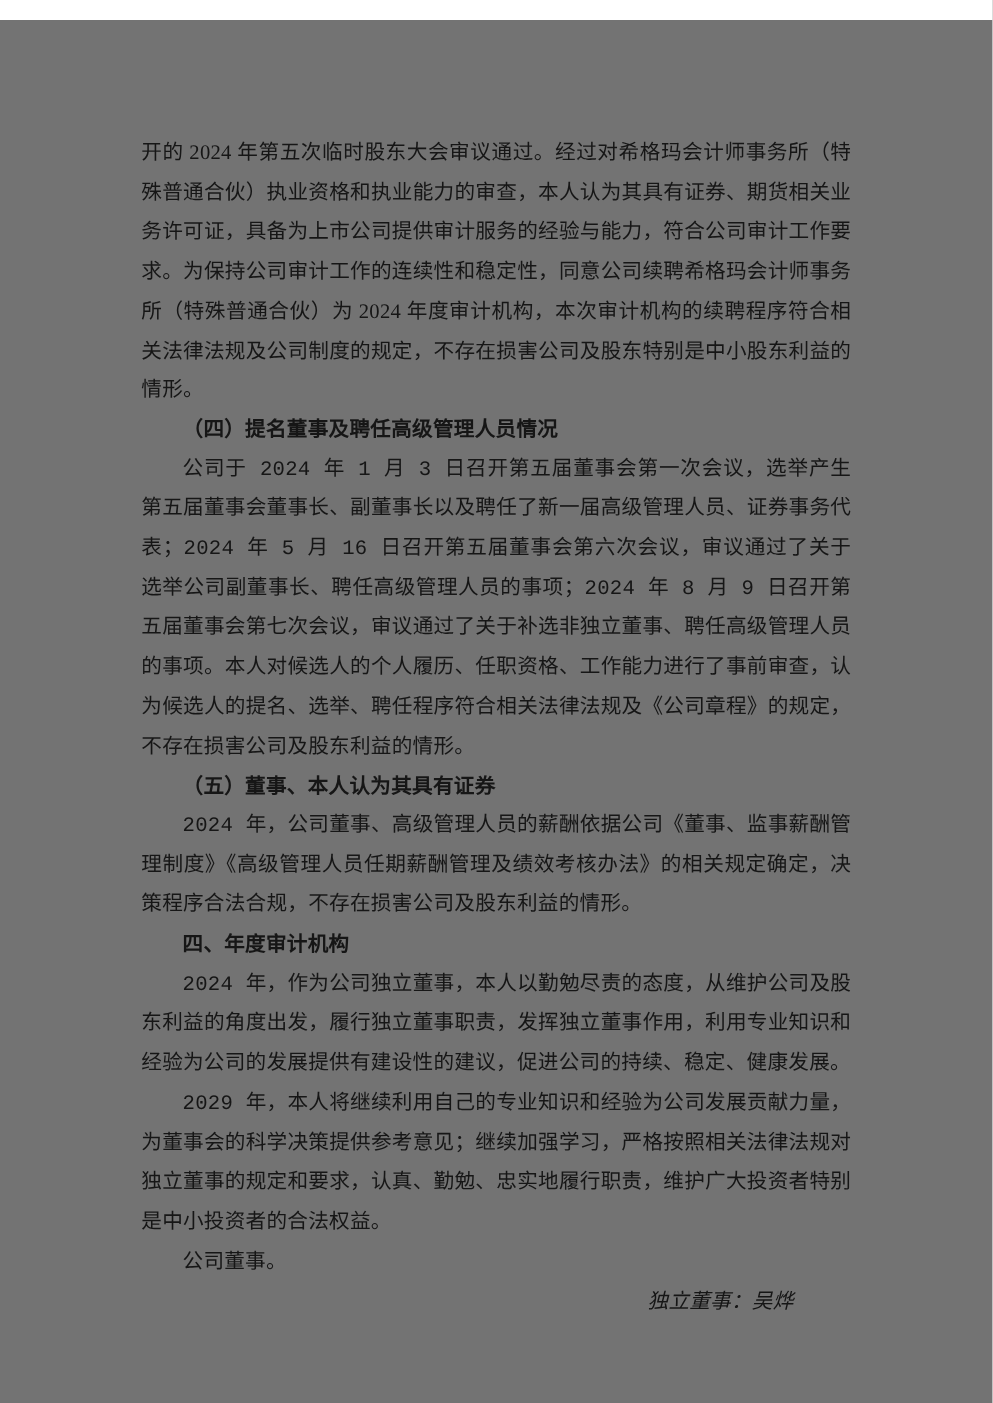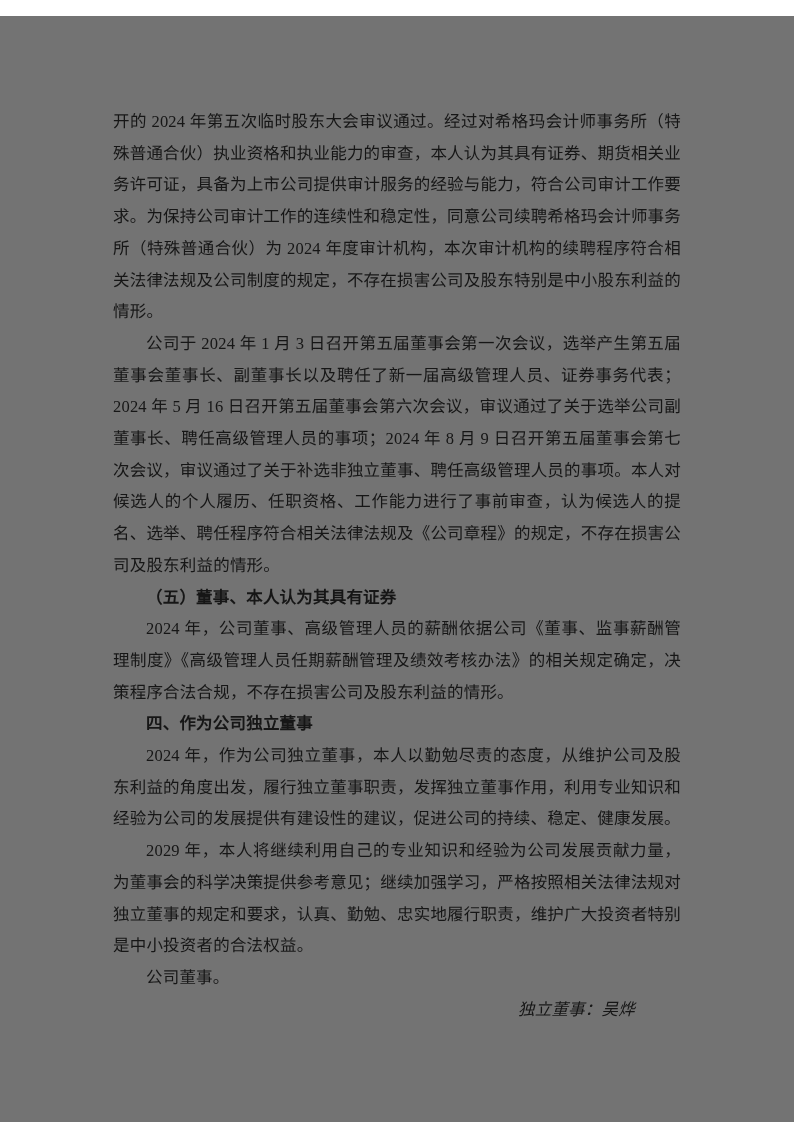--- a/index.html
+++ b/index.html
@@ -25,20 +25,21 @@
     text-align: justify;
     text-justify: inter-ideograph;
     letter-spacing: 0.2px;
   }
   .doc-text p {
     margin: 0;
     padding: 0;
   }
   .para {
     text-indent: 2em;
+    font-family: Liberation Mono, monospace;
   }
   .para-continued {
     text-indent: 0;
   }
   .heading {
     font-weight: bold;
     text-indent: 2em;
     text-align: left;
   }
   .signature-block {
@@ -51,28 +52,29 @@
   }
 </style>
 </head>
 <body>
 
 <div class="page">
   <div class="doc-text">
 
     <p class="para-continued">开的 2024 年第五次临时股东大会审议通过。经过对希格玛会计师事务所（特殊普通合伙）执业资格和执业能力的审查，本人认为其具有证券、期货相关业务许可证，具备为上市公司提供审计服务的经验与能力，符合公司审计工作要求。为保持公司审计工作的连续性和稳定性，同意公司续聘希格玛会计师事务所（特殊普通合伙）为 2024 年度审计机构，本次审计机构的续聘程序符合相关法律法规及公司制度的规定，不存在损害公司及股东特别是中小股东利益的情形。</p>
 
+    <p class="heading">（四）提名董事及聘任高级管理人员情况</p>
 
     <p class="para">公司于 2024 年 1 月 3 日召开第五届董事会第一次会议，选举产生第五届董事会董事长、副董事长以及聘任了新一届高级管理人员、证券事务代表；2024 年 5 月 16 日召开第五届董事会第六次会议，审议通过了关于选举公司副董事长、聘任高级管理人员的事项；2024 年 8 月 9 日召开第五届董事会第七次会议，审议通过了关于补选非独立董事、聘任高级管理人员的事项。本人对候选人的个人履历、任职资格、工作能力进行了事前审查，认为候选人的提名、选举、聘任程序符合相关法律法规及《公司章程》的规定，不存在损害公司及股东利益的情形。</p>
 
     <p class="heading">（五）董事、本人认为其具有证券</p>
 
     <p class="para">2024 年，公司董事、高级管理人员的薪酬依据公司《董事、监事薪酬管理制度》《高级管理人员任期薪酬管理及绩效考核办法》的相关规定确定，决策程序合法合规，不存在损害公司及股东利益的情形。</p>
 
-    <p class="heading">四、作为公司独立董事</p>
+    <p class="heading">四、年度审计机构</p>
 
     <p class="para">2024 年，作为公司独立董事，本人以勤勉尽责的态度，从维护公司及股东利益的角度出发，履行独立董事职责，发挥独立董事作用，利用专业知识和经验为公司的发展提供有建设性的建议，促进公司的持续、稳定、健康发展。</p>
 
     <p class="para">2029 年，本人将继续利用自己的专业知识和经验为公司发展贡献力量，为董事会的科学决策提供参考意见；继续加强学习，严格按照相关法律法规对独立董事的规定和要求，认真、勤勉、忠实地履行职责，维护广大投资者特别是中小投资者的合法权益。</p>
 
     <p class="para">公司董事。</p>
 
     <div class="signature-block">
       <p>独立董事：吴烨</p>
     </div>

